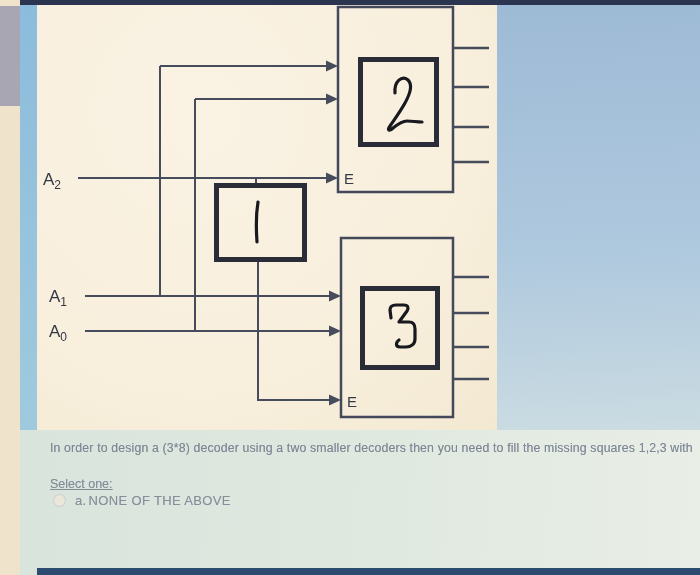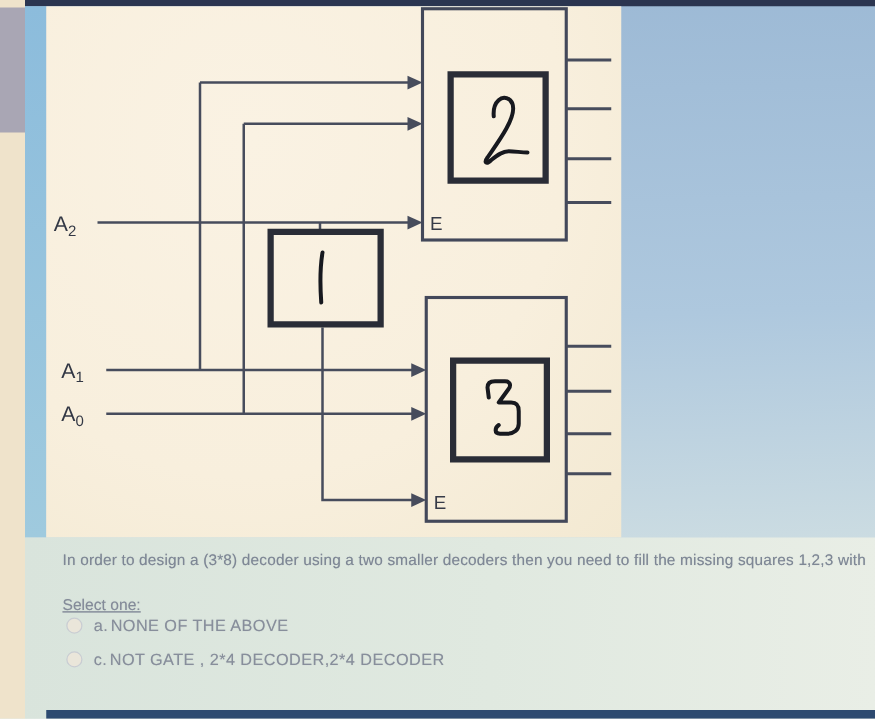--- a/index.html
+++ b/index.html
@@ -16,21 +16,21 @@
   .diagram-panel { position:absolute; left:37px; top:5px; width:460px; height:425px;
     background:radial-gradient(ellipse at 35% 25%, #faf2e3 0%, #f8efdd 60%, #f3e9d2 100%); }
   .diagram-svg { position:absolute; left:0; top:0; }
   .question-panel { position:absolute; left:20px; top:430px; width:680px; height:145px;
     background:linear-gradient(92deg,#d9e4dc 0%, #e0e9e0 55%, #e9eee6 100%); }
   .bottom-bar { position:absolute; left:37px; top:568px; width:663px; height:7px; background:#2d4a70; }
   .q-text { position:absolute; left:30px; top:11px; font-size:12.3px; color:#7e8795;
     white-space:nowrap; letter-spacing:0.15px; text-shadow:0 0 0.6px rgba(126,135,149,0.55); }
   .q-select { position:absolute; left:30px; top:47px; font-size:12.5px; color:#848b99;
     text-shadow:0 0 0.6px rgba(132,139,153,0.5);text-decoration:underline; }
-  .options { position:absolute; left:33px; top:63px; display:flex; flex-direction:column; gap:12px; }
+  .options { position:absolute; left:33px; top:63px; display:flex; flex-direction:column; gap:0; }
   .option-row { display:flex; align-items:center; gap:9px; font-size:13px; color:#878e9b;
     letter-spacing:0.35px; text-shadow:0 0 0.6px rgba(135,142,155,0.5); }
   .radio { width:13px; height:13px; border-radius:50%; border:1.6px solid #c9cdd3;
     background:#eae6da; box-sizing:border-box; flex:0 0 auto; }
   .opt-letter { margin-right:2px; }
 </style>
 </head>
 <body>
 
 <div class="screen">
@@ -100,21 +100,17 @@
 
   <div class="question-panel">
     <div class="q-text">In order to design a (3*8) decoder using a two smaller decoders then you need to fill the missing squares 1,2,3 with</div>
     <div class="q-select">Select one:</div>
 
     <div class="options">
       <div class="option-row">
         <span class="radio"></span>
         <span><span class="opt-letter">a.</span><span>NONE OF THE ABOVE</span></span>
       </div>
-      <div class="option-row">
-        <span class="radio"></span>
-        <span><span class="opt-letter">c.</span><span>NOT GATE , 2*4 DECODER,2*4 DECODER</span></span>
-      </div>
     </div>
   </div>
 
   <div class="bottom-bar"></div>
 </div>
 
 </body></html>

